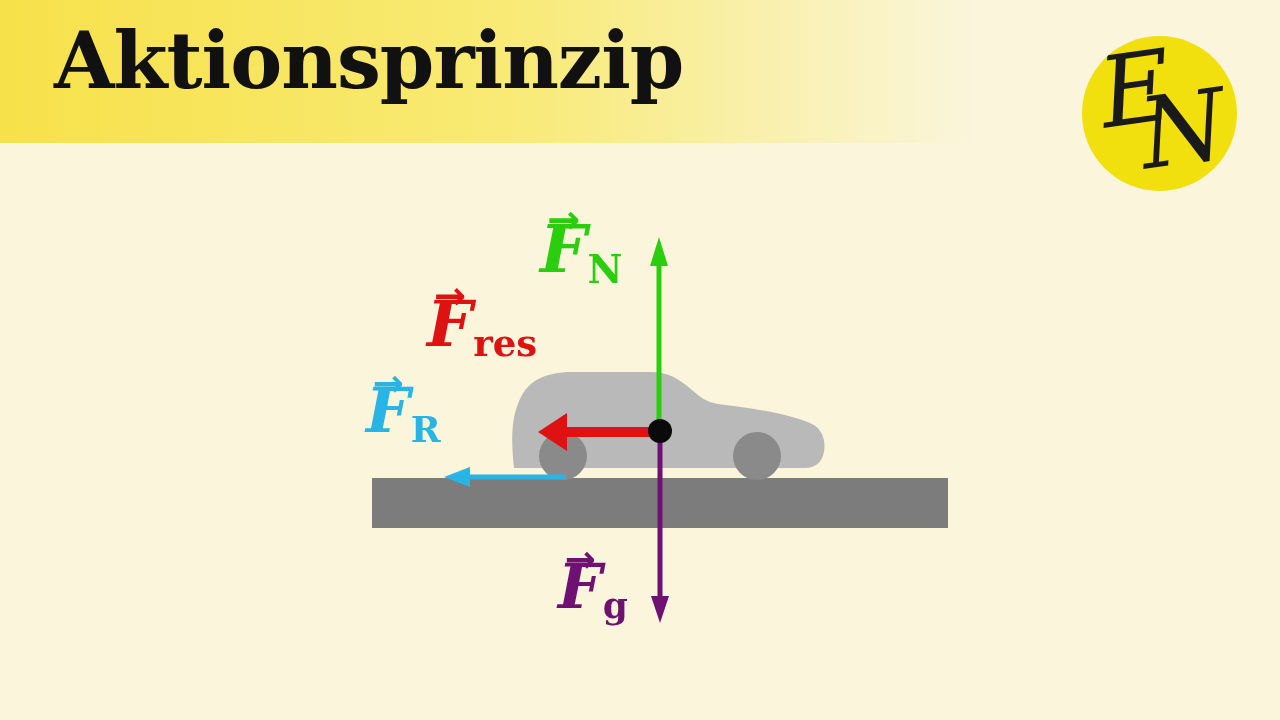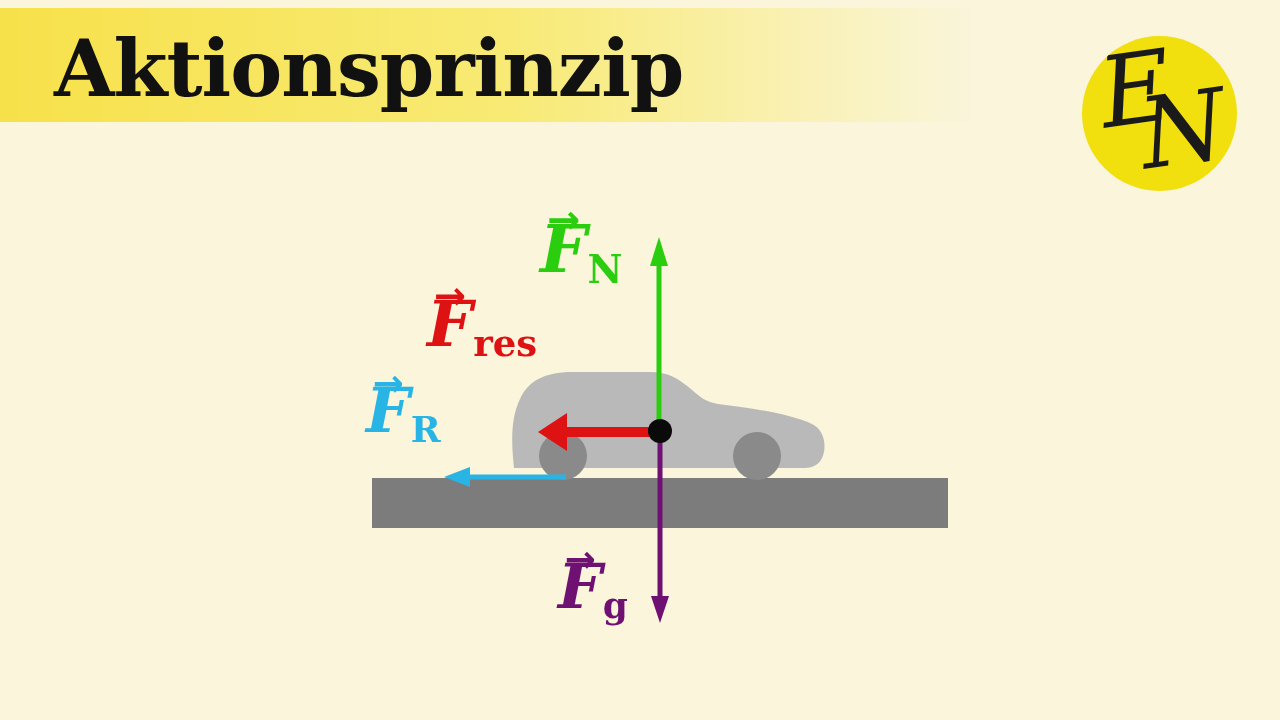--- a/index.html
+++ b/index.html
@@ -3,22 +3,22 @@
 <meta charset="utf-8">
 <style>
   html,body { margin:0; padding:0; }
   .page {
     position: relative;
     width: 1280px; height: 720px;
     overflow: hidden;
     font-family: "DejaVu Serif", "Liberation Serif", serif;
   }
   .header {
-    position: absolute; left: 0; top: 8px;
-    width: 1280px; height: 114px;
+    position: absolute; left: 0; top: 0;
+    width: 1280px; height: 143px;
     background: linear-gradient(90deg, var(--g1) 0%, #f8ea75 40%, var(--g2) 76%, var(--g2) 100%);
   }
   .title {
     position: absolute; left: 54px; top: 20px;
     font-size: 78px; font-weight: bold; line-height: 1.05;
     letter-spacing: -1px; color: #111;
   }
   .logo {
     position: absolute; left: 1082px; top: 36px;
     width: 155px; height: 155px; border-radius: 50%;

